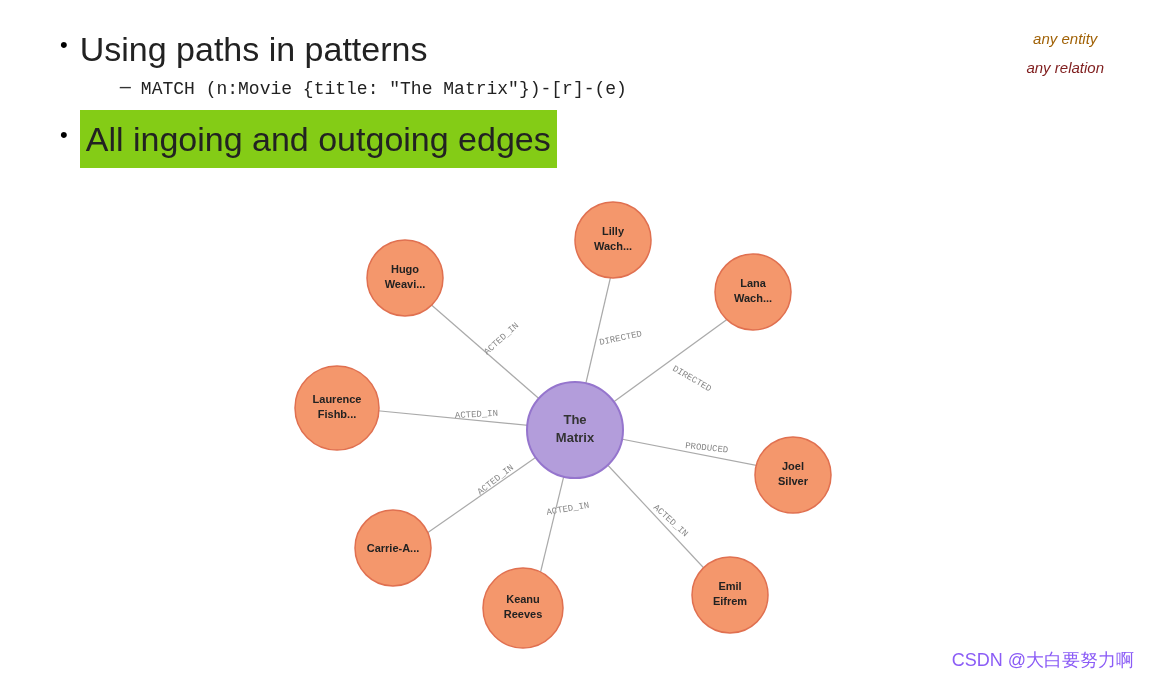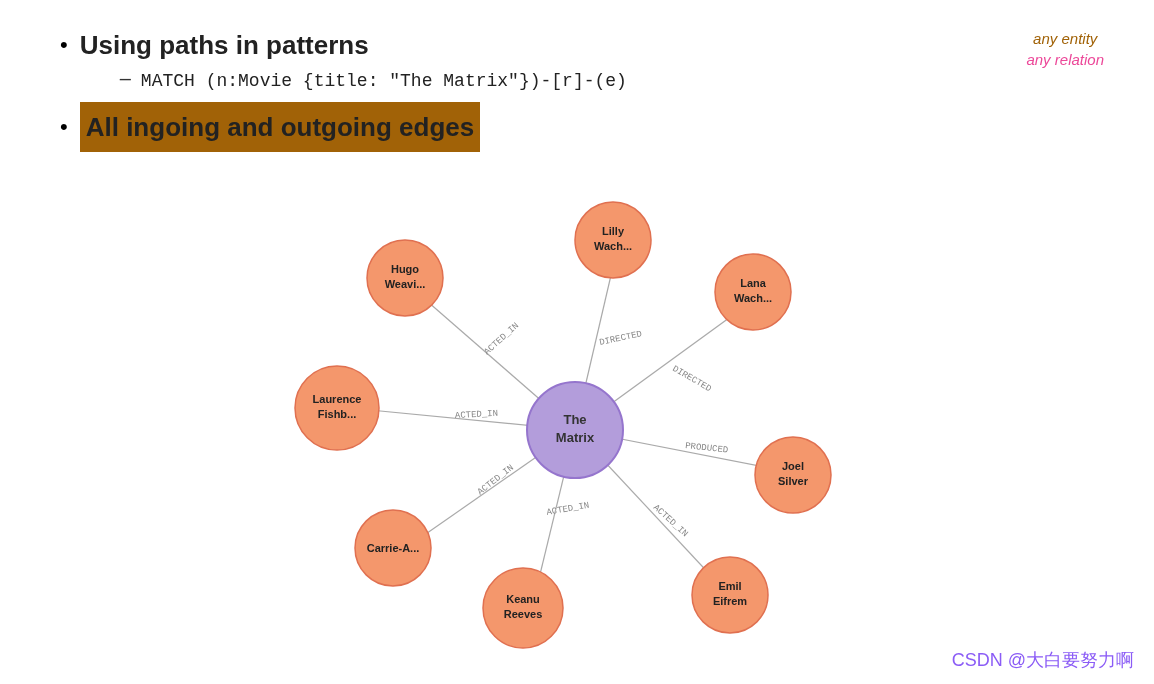--- a/index.html
+++ b/index.html
@@ -24,22 +24,22 @@
     }
 
     .bullet-dot {
       font-size: 22px;
       margin-right: 12px;
       margin-top: 2px;
       flex-shrink: 0;
     }
 
     .bullet-text {
-      font-size: 26px;
-      font-weight: bold;
+      font-size: 34px;
+      font-weight: normal;
       color: #222;
     }
 
     .sub-bullet {
       display: flex;
       align-items: flex-start;
       margin-left: 40px;
       margin-top: 6px;
       margin-bottom: 6px;
     }
@@ -53,42 +53,42 @@
 
     .code-block {
       font-family: 'Courier New', monospace;
       font-size: 18px;
       color: #222;
       line-height: 1.6;
       position: relative;
     }
 
     .highlight-yellow {
-      background-color: #a16207;
+      background-color: #84cc16;
       padding: 10px 6px;
     }
 
     .annotation-area {
       position: absolute;
       top: 30px;
       right: 50px;
       text-align: center;
     }
 
     .annotation-entity {
       color: #a16207;
       font-size: 15px;
       font-style: italic;
     }
 
     .annotation-relation {
-      color: #ec4899;
+      color: #7f1d1d;
       font-size: 15px;
       font-style: italic;
-      margin-top: 4px;
+      margin-top: 12px;
     }
 
     
     .graph-area {
       position: absolute;
       top: 180px;
       left: 50px;
       width: 1050px;
       height: 490px;
     }

